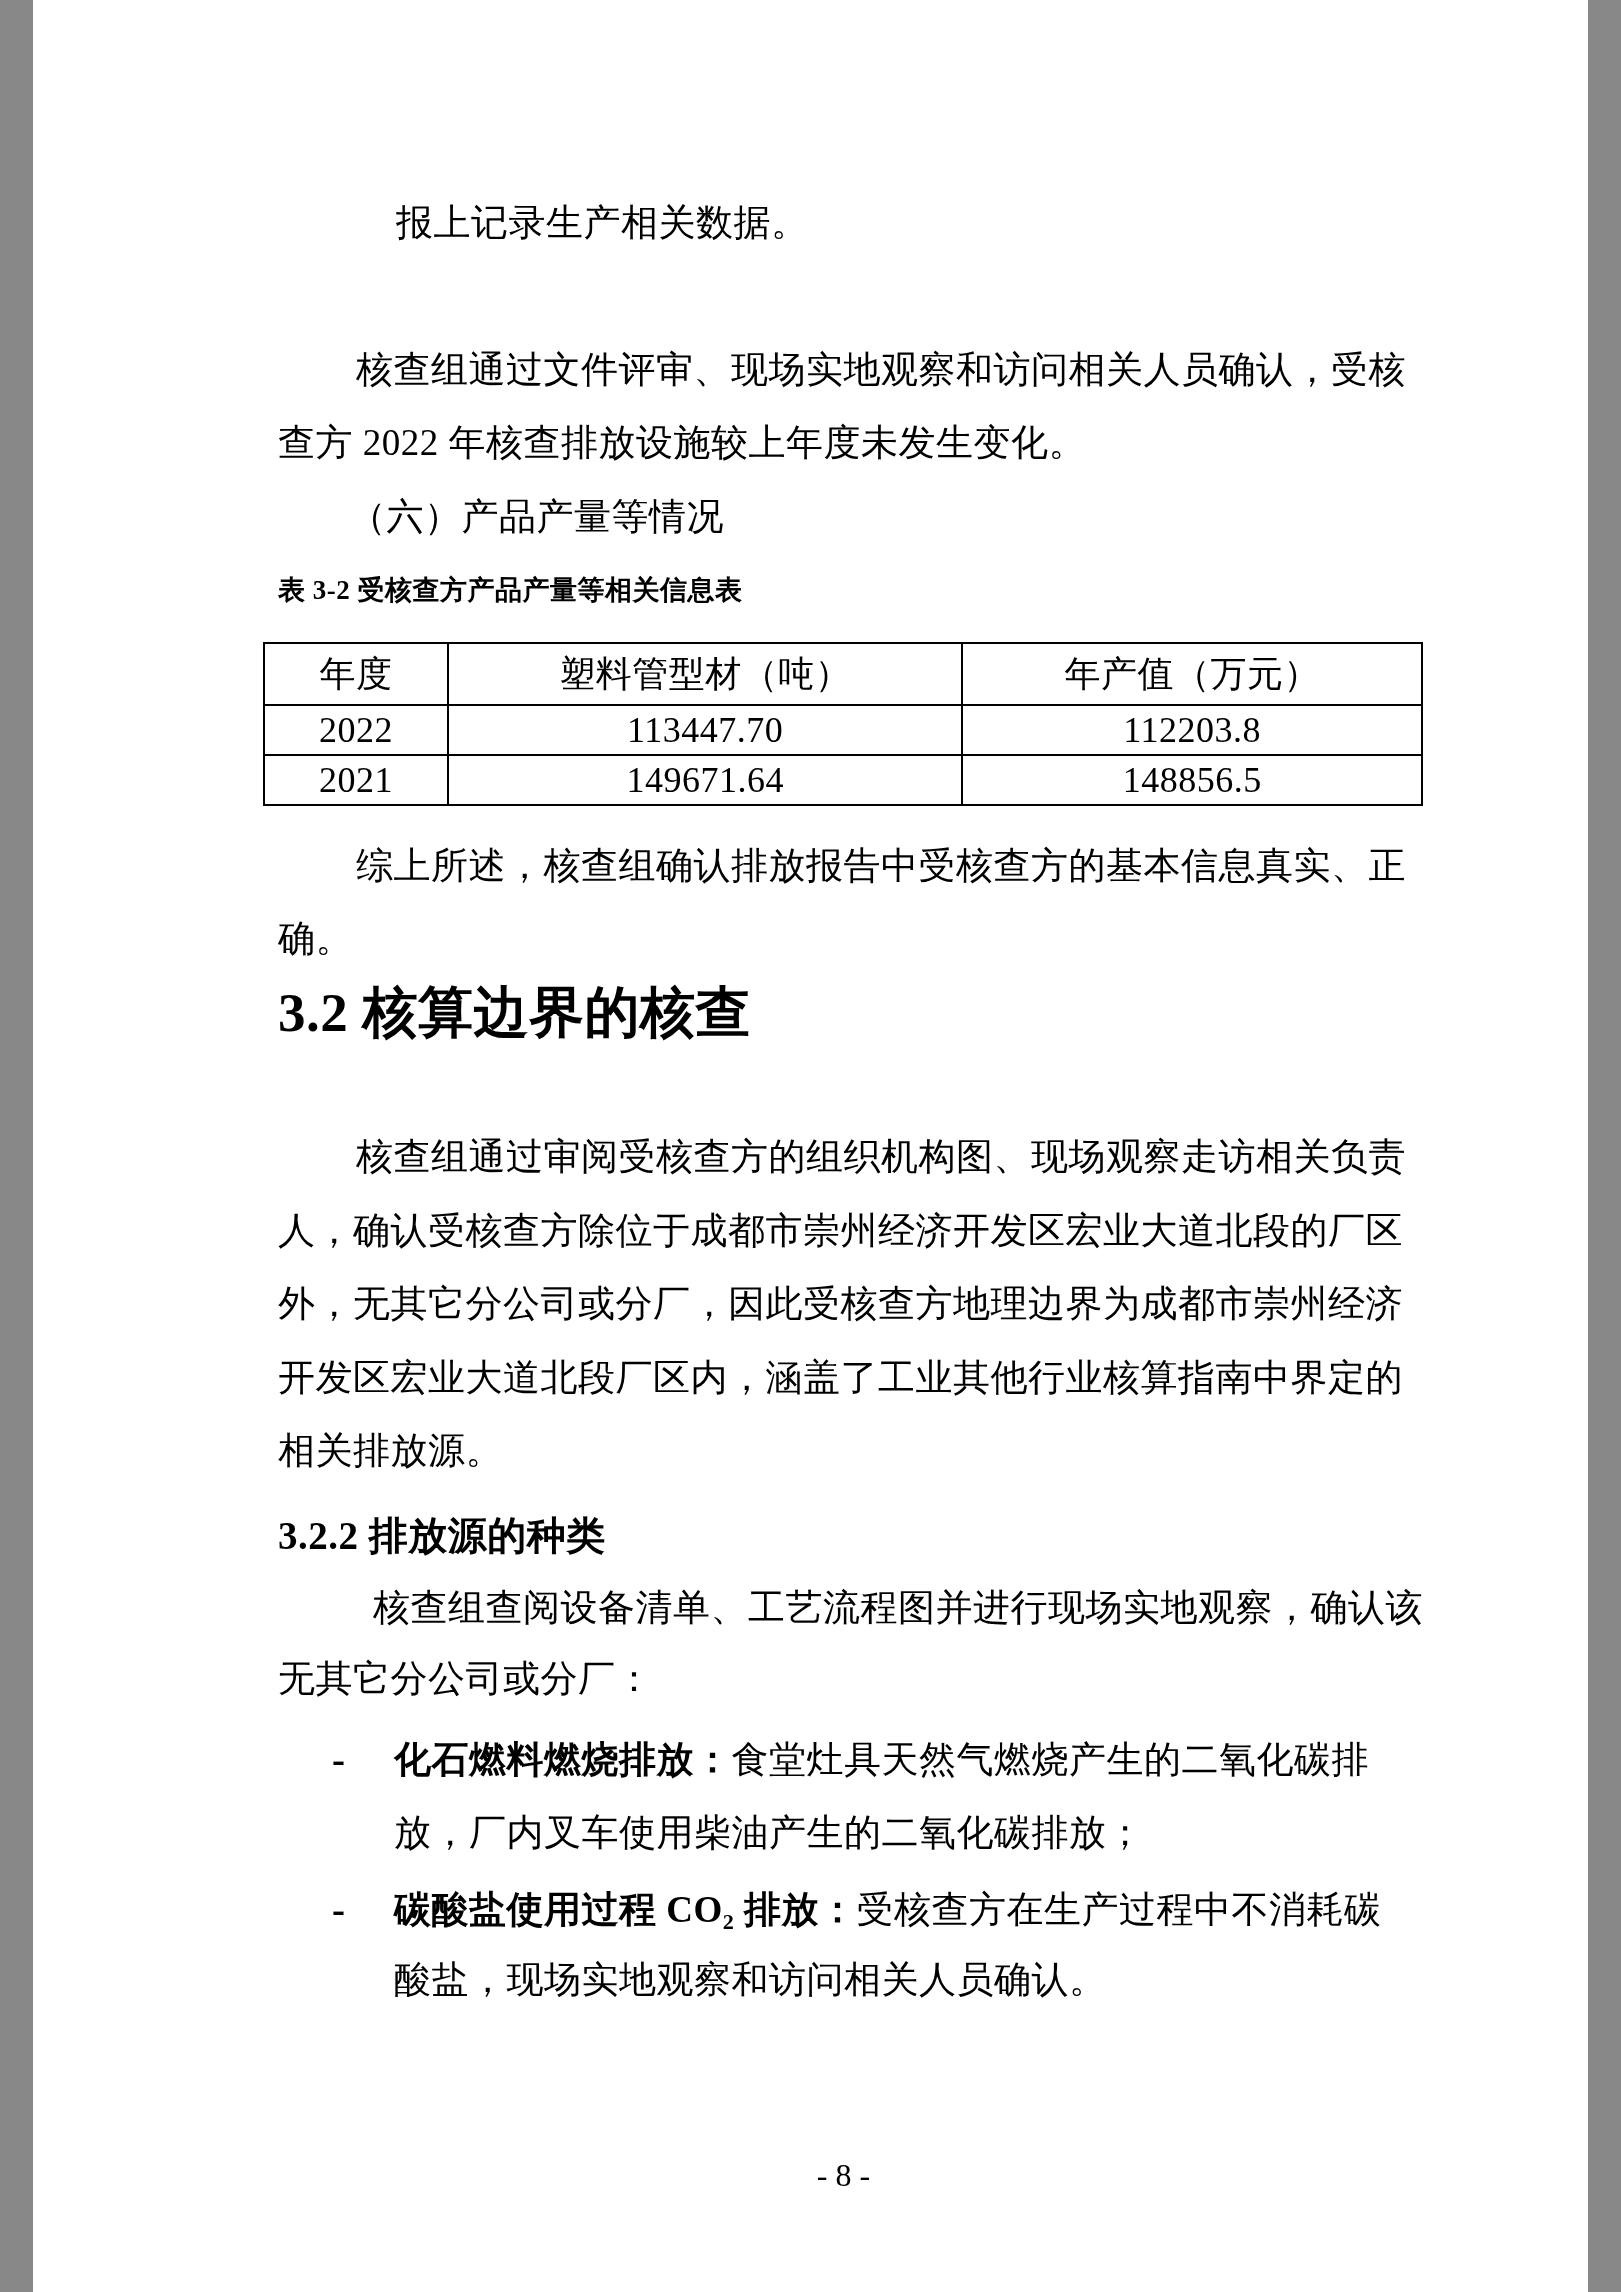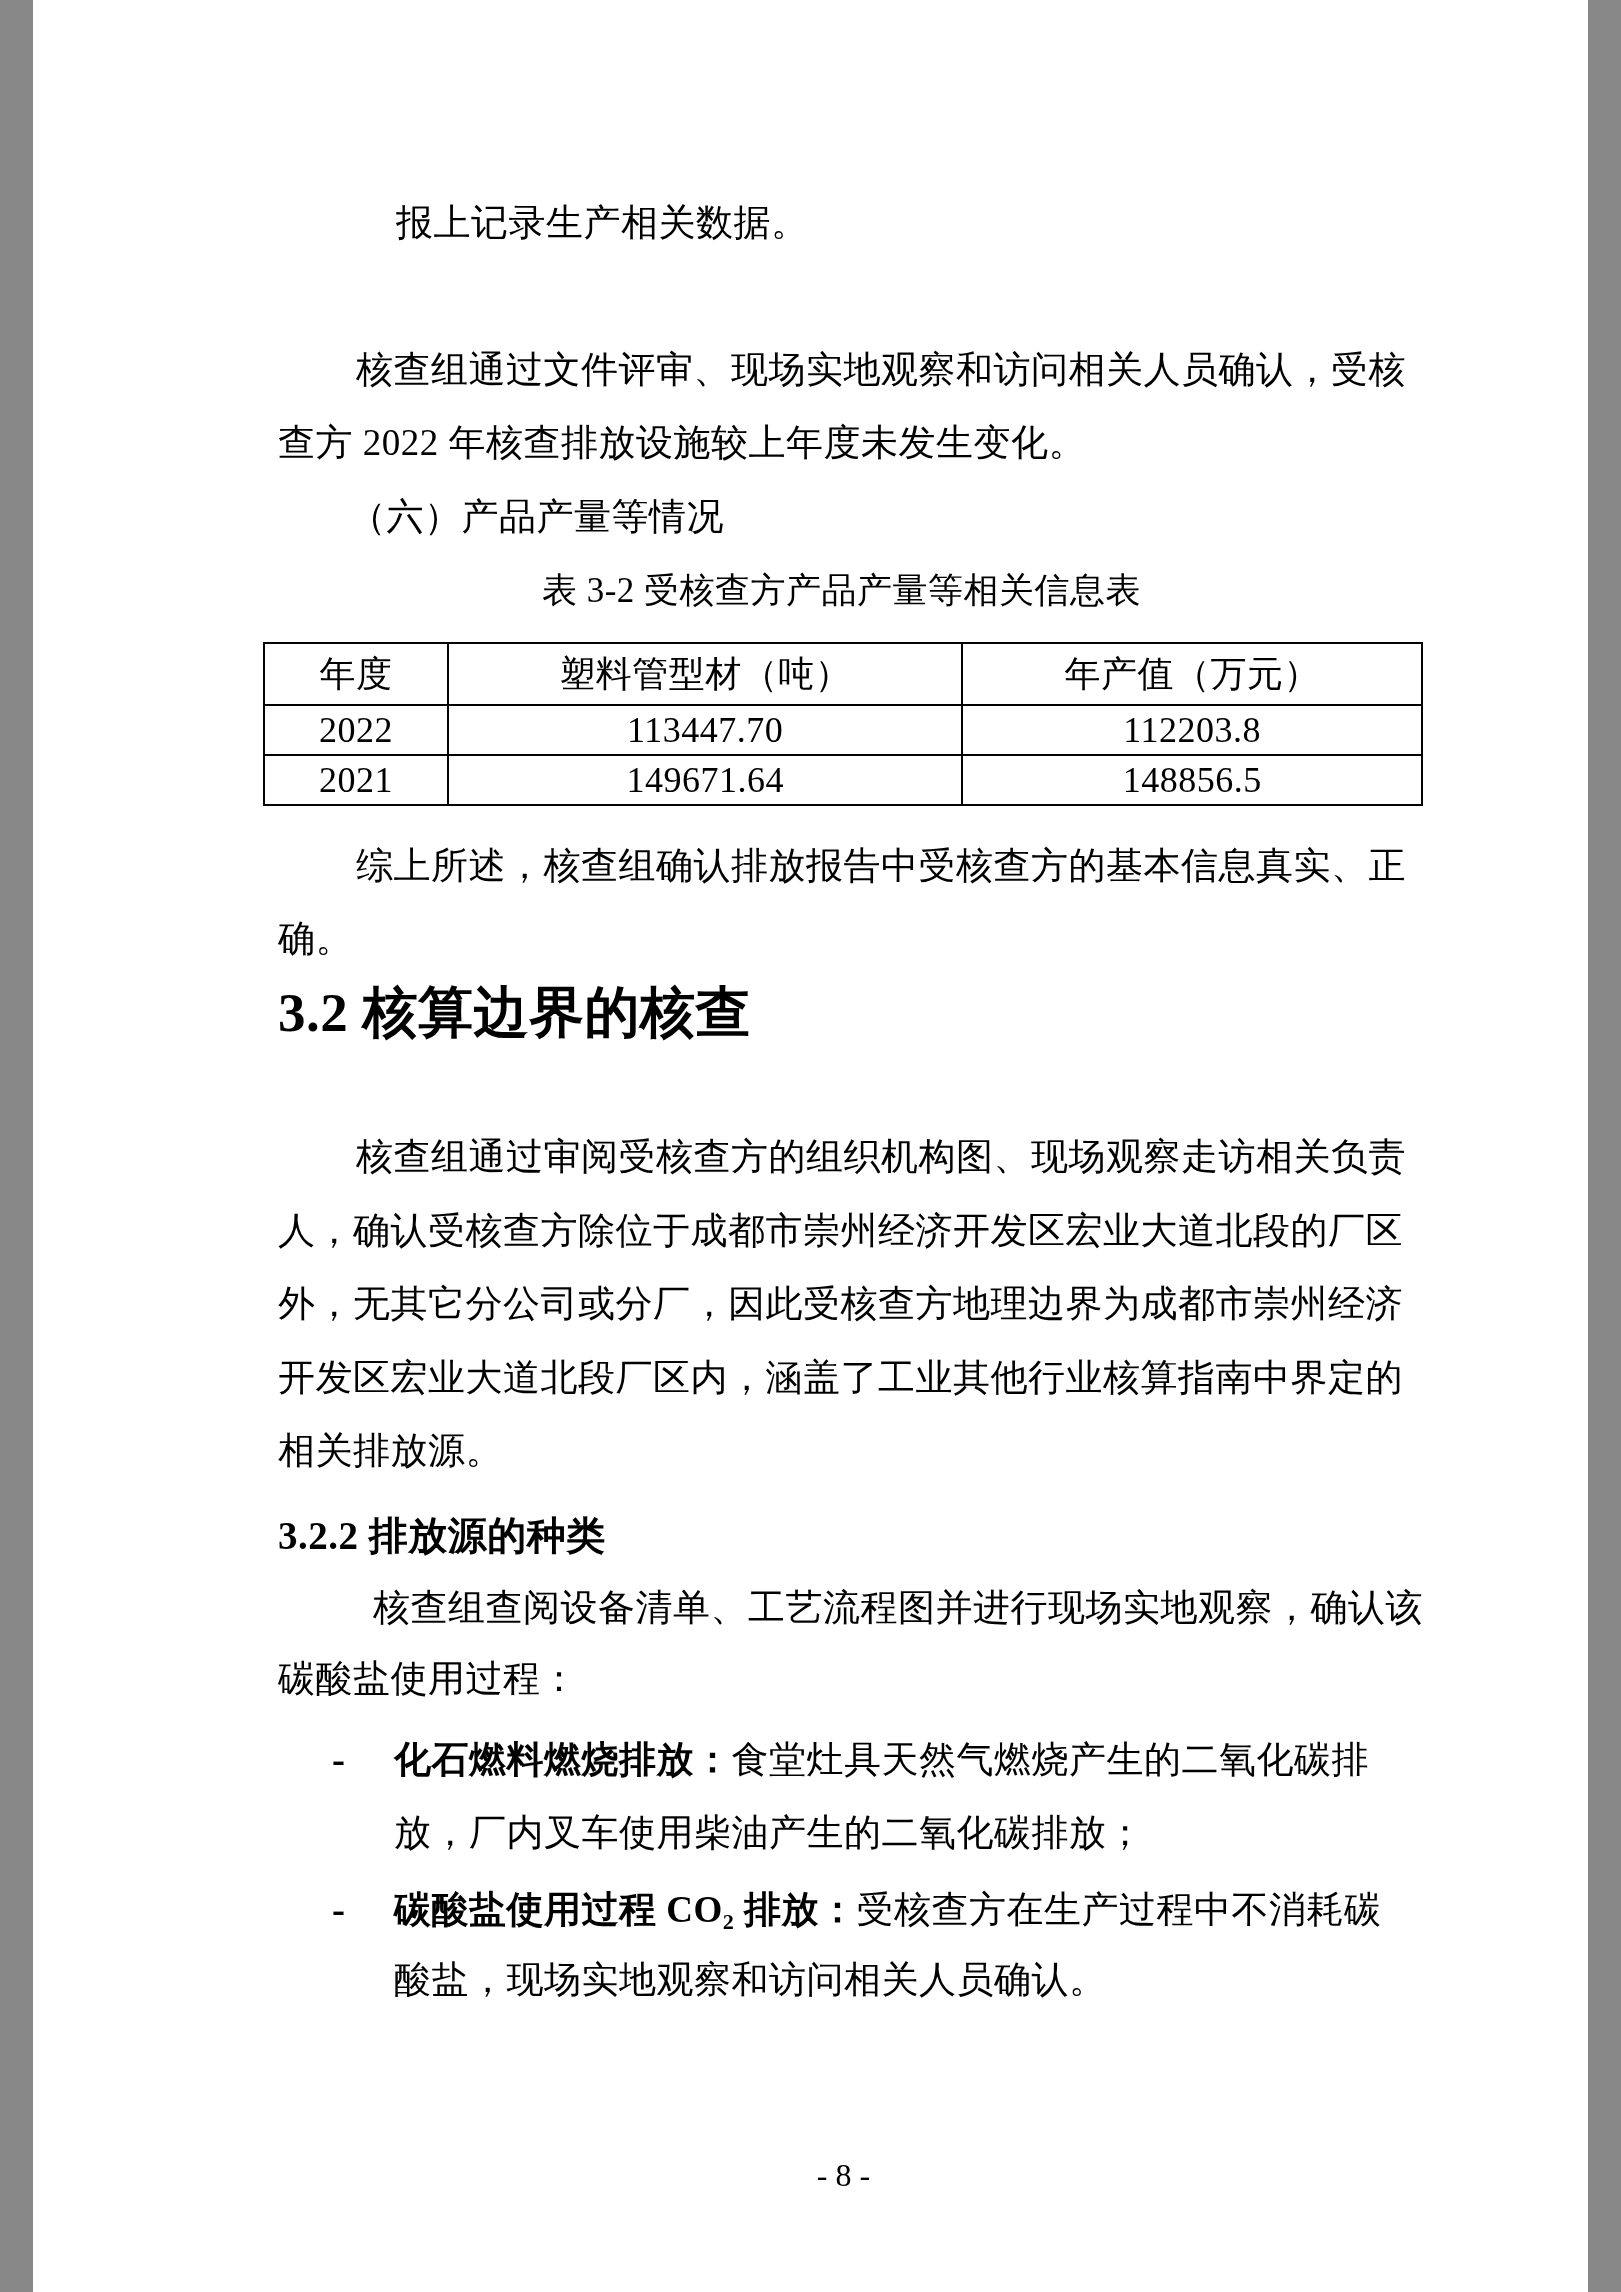--- a/index.html
+++ b/index.html
@@ -39,24 +39,23 @@
     font-size: 39px;
     line-height: 47px;
     font-weight: 700;
     letter-spacing: 0.5px;
   }
   .table-title {
     position: absolute;
     left: 245px;
     top: 567px;
     width: 1127px;
-    text-align: center;
-    font-size: 35px;
+    font-size: 27px;
     line-height: 47px;
-    font-weight: 400;
+    font-weight: 700;
     letter-spacing: 0.5px;
   }
   table.data {
     position: absolute;
     left: 230px;
     top: 642px;
     width: 1160px;
     border-collapse: collapse;
     table-layout: fixed;
     border-radius: 17px;
@@ -142,21 +141,21 @@
 
   <div class="ln" style="left:323px; top:1135px;">核查组通过审阅受核查方的组织机构图、现场观察走访相关负责</div>
   <div class="ln" style="left:245px; top:1209px;">人，确认受核查方除位于成都市崇州经济开发区宏业大道北段的厂区</div>
   <div class="ln" style="left:245px; top:1282px;">外，无其它分公司或分厂，因此受核查方地理边界为成都市崇州经济</div>
   <div class="ln" style="left:245px; top:1356px;">开发区宏业大道北段厂区内，涵盖了工业其他行业核算指南中界定的</div>
   <div class="ln" style="left:245px; top:1429px;">相关排放源。</div>
 
   <div class="h-minor" style="left:245px; top:1512px;">3.2.2 排放源的种类</div>
 
   <div class="ln" style="left:340px; top:1586px;">核查组查阅设备清单、工艺流程图并进行现场实地观察，确认该</div>
-  <div class="ln" style="left:245px; top:1657px;">碳酸盐使用过程：</div>
+  <div class="ln" style="left:245px; top:1657px;">无其它分公司或分厂：</div>
 
   <div class="bullet-marker" style="left:299px; top:1738px;">-</div>
   <div class="ln" style="left:361px; top:1738px;"><span class="bold">化石燃料燃烧排放：</span><span>食堂灶具天然气燃烧产生的二氧化碳排</span></div>
   <div class="ln" style="left:361px; top:1811px;">放，厂内叉车使用柴油产生的二氧化碳排放；</div>
 
   <div class="bullet-marker" style="left:299px; top:1888px;">-</div>
   <div class="ln" style="left:361px; top:1888px;"><span class="bold">碳酸盐使用过程 CO₂ 排放：</span><span>受核查方在生产过程中不消耗碳</span></div>
   <div class="ln" style="left:361px; top:1958px;">酸盐，现场实地观察和访问相关人员确认。</div>
 
   <div class="page-number">- 8 -</div>

